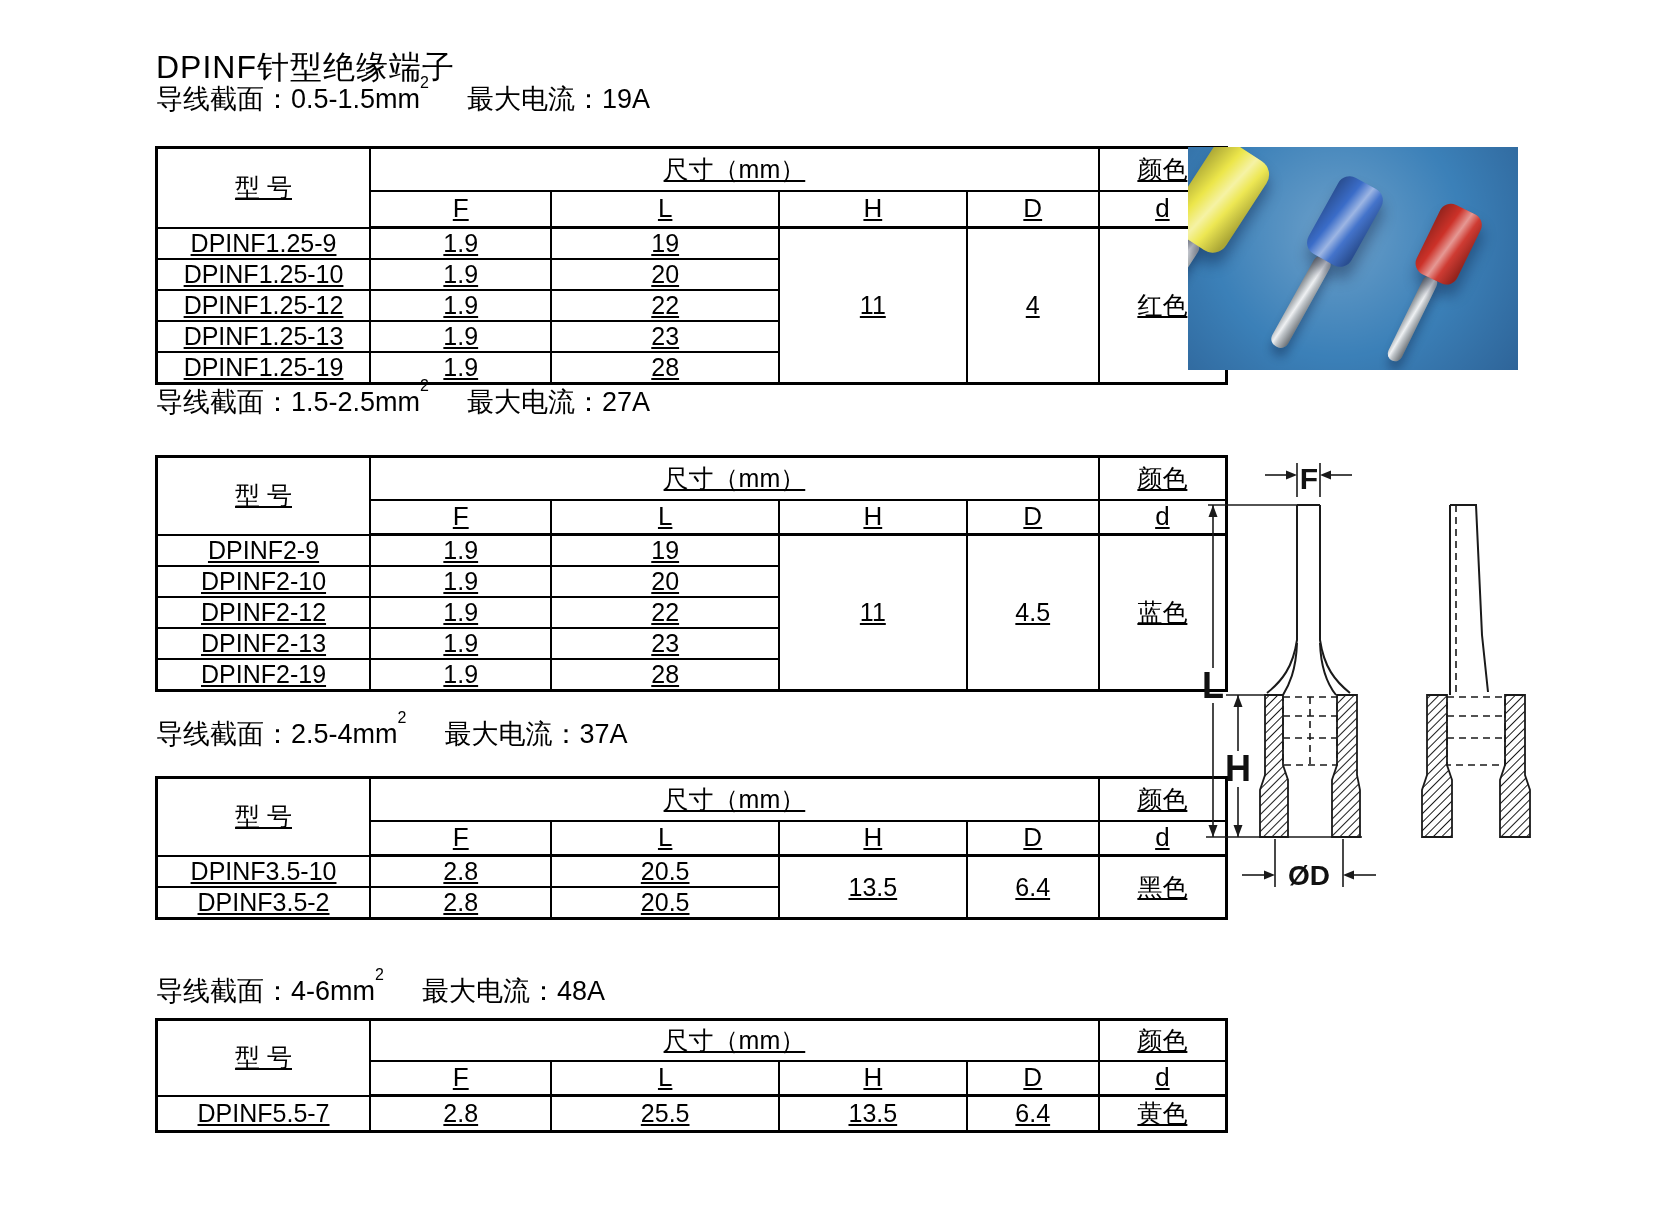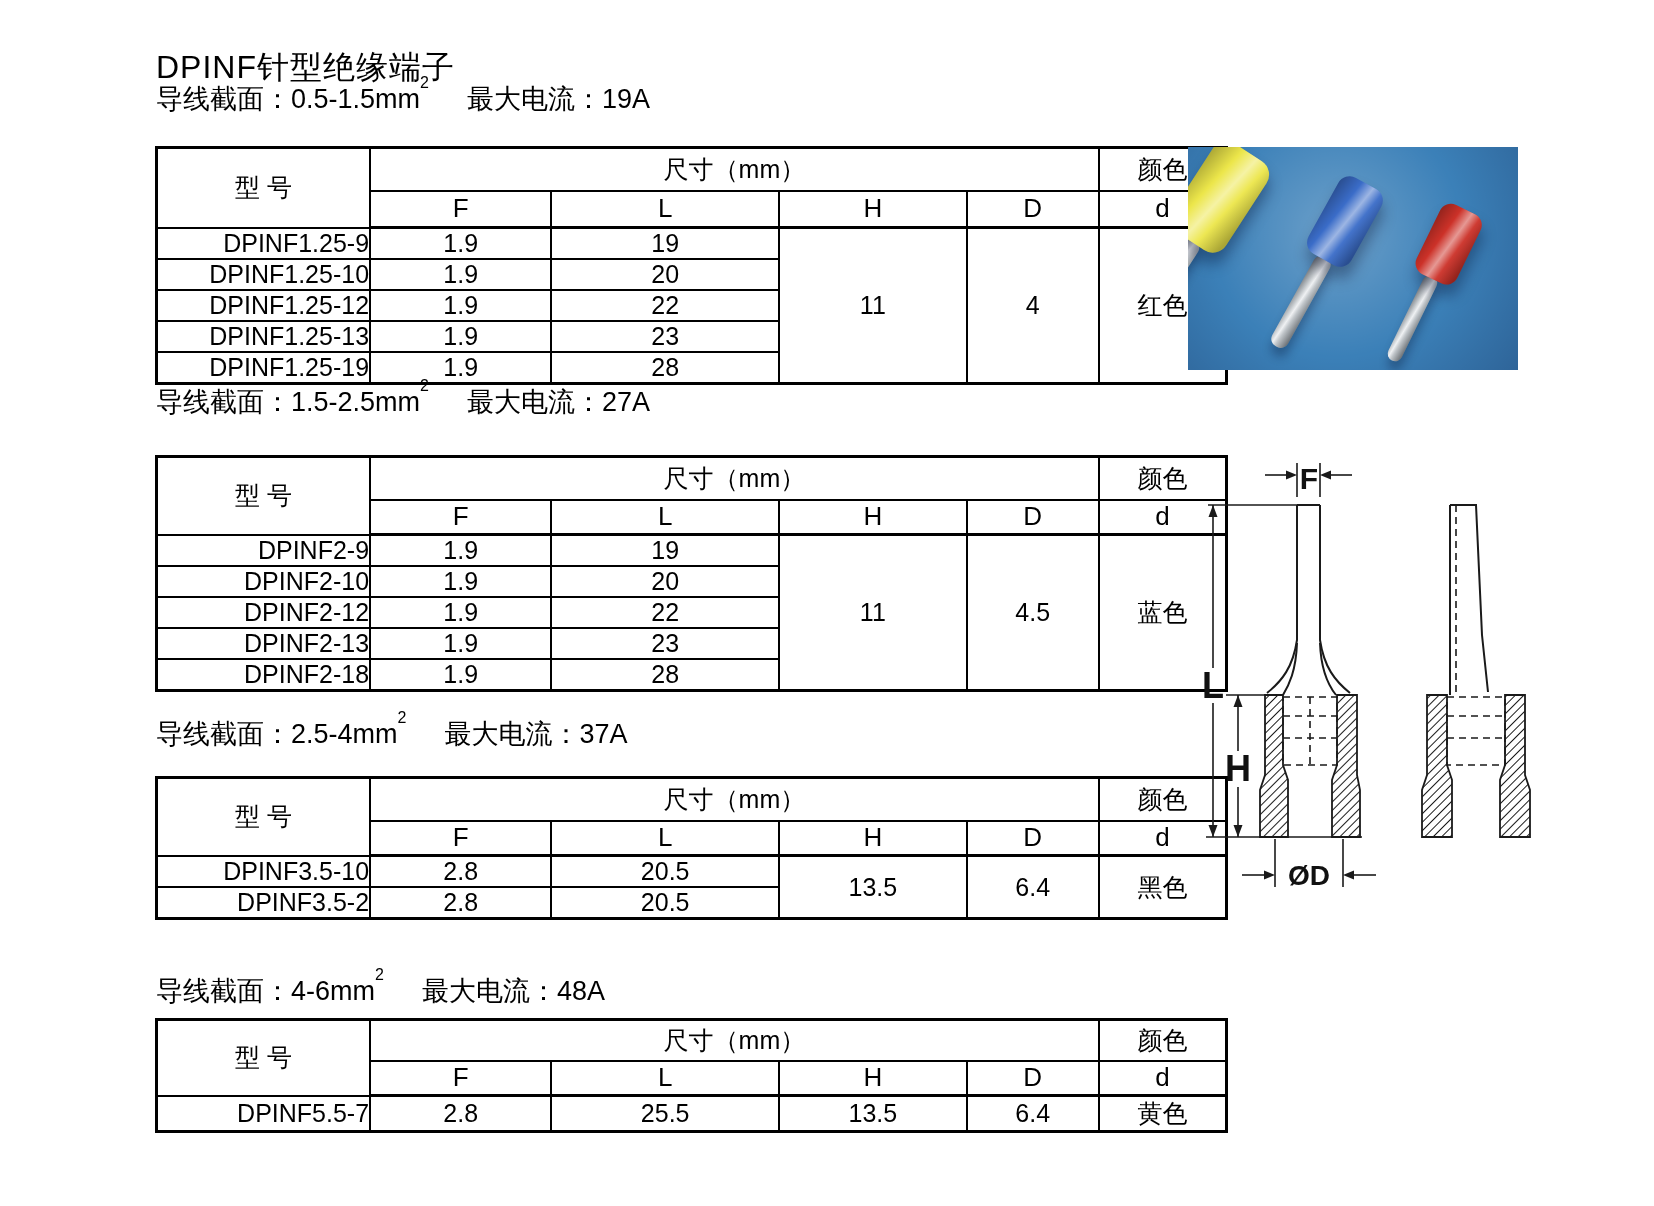--- a/index.html
+++ b/index.html
@@ -4,26 +4,26 @@
 <style>
   html,body{margin:0;padding:0;}
   body{
     width:1654px;height:1206px;position:relative;background:#ffffff;
     font-family:"Liberation Sans",sans-serif;color:#000;overflow:hidden;
   }
   .title{position:absolute;left:156px;top:46px;font-size:32px;font-weight:400;letter-spacing:1px;margin:0;}
   .section-label{position:absolute;left:156px;font-size:27px;white-space:nowrap;}
   .section-label sup{font-size:16px;position:relative;top:-10px;}
   .section-label .mc{margin-left:38px;}
-  .tblwrap{position:absolute;left:155px;width:1073px;}
+  .tblwrap{position:absolute;left:155px;width:1073px;text-decoration:underline;}
   table.spec{border-collapse:collapse;width:100%;table-layout:fixed;border:3px solid #000;}
   table.spec th,table.spec td{border:2px solid #000;text-align:center;padding:0;font-weight:400;font-size:25px;vertical-align:middle;}
   table.spec tr.sub th{font-size:26px;border-bottom:3px solid #000;}
   table.spec th{font-size:25px;}
-  table.spec td.model{text-align:right;}
+  table.spec td.model{text-align:center;}
   
   .photo{position:absolute;left:1188px;top:147px;width:330px;height:223px;overflow:hidden;}
   .photo::before{content:"";position:absolute;inset:0;z-index:0;
     background:radial-gradient(circle at 45% 38%, rgba(255,255,255,.25), rgba(255,255,255,0) 55%, rgba(0,0,40,.22) 100%);}
   .term{position:absolute;display:flex;flex-direction:column;align-items:center;z-index:1;}
   .sleeve{position:relative;box-shadow:6px 10px 14px rgba(0,10,40,.35);}
   .sleeve::after{content:"";position:absolute;inset:0;border-radius:inherit;
     background:linear-gradient(100deg, rgba(0,0,0,.30), rgba(255,255,255,0) 32%, rgba(255,255,255,.50) 52%, rgba(255,255,255,.05) 68%, rgba(0,0,0,.28) 94%);}
   .pin{margin-top:-3px;border-radius:8px;
     background:linear-gradient(95deg,#6d7277 0%,#b9bec2 28%,#eff1f3 46%,#c2c7cb 60%,#64696e 100%);
@@ -143,21 +143,21 @@
   <td class="model">DPINF2-12</td>
   <td>1.9</td>
   <td>22</td>
 </tr>
 <tr style="height:31px">
   <td class="model">DPINF2-13</td>
   <td>1.9</td>
   <td>23</td>
 </tr>
 <tr style="height:31px">
-  <td class="model">DPINF2-18</td>
+  <td class="model">DPINF2-19</td>
   <td>1.9</td>
   <td>28</td>
 </tr>
 </tbody>
     </table>
 </div>
 
 <div class="section-label" style="top:716px">
   <span>导线截面：2.5-4mm</span><sup>2</sup><span class="mc">最大电流：37A</span>
 </div>

